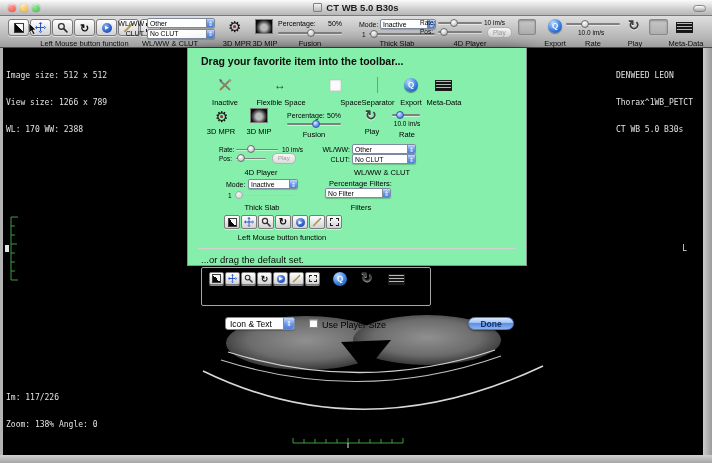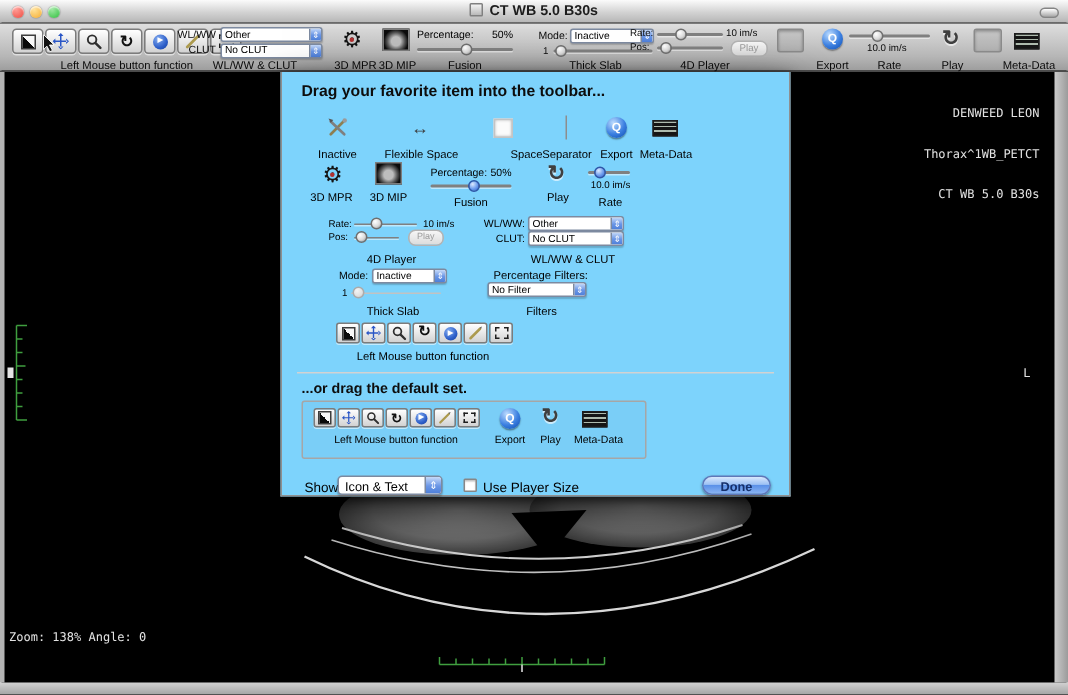--- a/index.html
+++ b/index.html
@@ -95,35 +95,35 @@
     background:linear-gradient(#d8e7fc 0%,#9dc1f4 45%,#5a90e8 50%,#8ab4f2 100%);
     border:1px solid #5f77b8;display:flex;align-items:center;justify-content:center;
     font-size:8.5px;font-weight:bold;color:#16306b;box-shadow:0 1px 2px rgba(0,0,0,.45)}
   .checkbox{position:absolute;width:9px;height:9px;background:#fff;border:1px solid #878787;
     border-radius:1px;box-shadow:inset 0 1px 1px rgba(0,0,0,.25)}
 
   
   .viewer{position:absolute;left:3px;top:48px;width:700px;height:407px;background:#000;overflow:hidden}
   .ovl{position:absolute;font-family:"DejaVu Sans Mono",monospace;font-size:8px;
     line-height:9px;color:#e2e2e2;white-space:pre}
-  .ovl.rt{text-align:right}
+  .ovl.rt{text-align:left}
   .frameR{position:absolute;left:703px;top:48px;width:9px;height:407px;
     background:linear-gradient(90deg,#cccccc,#9b9b9b)}
   .frameL{position:absolute;left:0;top:48px;width:3px;height:407px;background:#b3b3b3}
   .frameB{position:absolute;left:0;top:455px;width:712px;height:8px;
     background:linear-gradient(#d2d2d2,#a5a5a5)}
 
   
-  .dialog{position:absolute;left:187px;top:48px;width:340px;height:283px;background:#7dd3fc;
+  .dialog{position:absolute;left:187px;top:48px;width:340px;height:218px;background:#86efac;
     border:1px solid #8f8f8f;border-top:none;z-index:5;
     box-shadow:0 10px 26px rgba(0,0,0,.8),0 2px 6px rgba(0,0,0,.5)}
   .dtitle{position:absolute;left:13px;top:7px;font-size:10.5px;font-weight:bold;color:#0d0d0d}
   .dlabel{position:absolute;font-size:7.5px;color:#000;text-align:center;white-space:nowrap}
   .dtext{position:absolute;font-size:7.5px;color:#000;white-space:nowrap}
-  .dhead{position:absolute;font-size:9.5px;font-weight:bold;color:#0d0d0d}
+  .dhead{position:absolute;font-size:9.5px;font-weight:normal;color:#0d0d0d}
   .divider{position:absolute;left:10px;top:200px;width:318px;height:1px;background:#d2d2d2}
   .defbox{position:absolute;left:13px;top:219px;width:230px;height:39px;border:1px solid #a6a6a6;
     border-radius:2px;background:rgba(0,0,0,.02)}
   .flexrow{position:absolute;display:flex;justify-content:space-between;font-size:7px;color:#000}
 </style>
 </head>
 <body>
 
 <div class="screen">
 
@@ -261,26 +261,32 @@
         </radialGradient>
       </defs>
       <ellipse cx="303" cy="295" rx="80" ry="27" fill="url(#lg)"></ellipse>
       <ellipse cx="424" cy="292" rx="74" ry="25" fill="url(#lg)"></ellipse>
       <path d="M338 294 L362 324 L388 292 Z" fill="#000"></path>
       <path d="M225 304 Q360 346 492 302" stroke="#cfcfcf" stroke-width="1.3" fill="none"></path>
       <path d="M218 312 Q360 357 498 308" stroke="#bfbfbf" stroke-width="1.1" fill="none"></path>
       <path d="M200 323 Q362 402 540 318" stroke="#d8d8d8" stroke-width="1.6" fill="none"></path>
     </svg>
 
+    <div class="ovl" style="left:3px;top:5px">
+      <div>Image size: 512 x 512</div>
+      <div>View size: 1266 x 789</div>
+      <div>WL: 170 WW: 2388</div>
+    </div>
     <div class="ovl rt" style="right:10px;top:5px">
       <div>DENWEED LEON</div>
       <div>Thorax^1WB_PETCT</div>
       <div>CT WB 5.0 B30s</div>
     </div>
     <div class="ovl" style="left:3px;bottom:8px">
+      <div>Im: 117/226</div>
       <div>Zoom: 138% Angle: 0</div>
     </div>
     <div class="ovl" style="right:16px;top:196px">L</div>
 
     <svg class="abs" style="left:6px;top:168px" width="12" height="66" viewBox="0 0 12 66">
       <path d="M2 1v63 M2 1h7 M2 10h4 M2 19h4 M2 28h6 M2 37h4 M2 46h4 M2 55h4 M2 64h7" stroke="#3f9e3f" stroke-width="1" fill="none"></path>
     </svg>
     <span class="abs" style="left:2px;top:197px;width:4px;height:7px;background:#e4e4e4"></span>
     <svg class="abs" style="left:289px;bottom:6px" width="112" height="12" viewBox="0 0 112 12">
       <path d="M1 6H111 M1 6V1 M111 6V1 M12 6V2 M23 6V2 M34 6V2 M45 6V2 M56 6V1 M67 6V2 M78 6V2 M89 6V2 M100 6V2" stroke="#3f9e3f" stroke-width="1" fill="none"></path>

